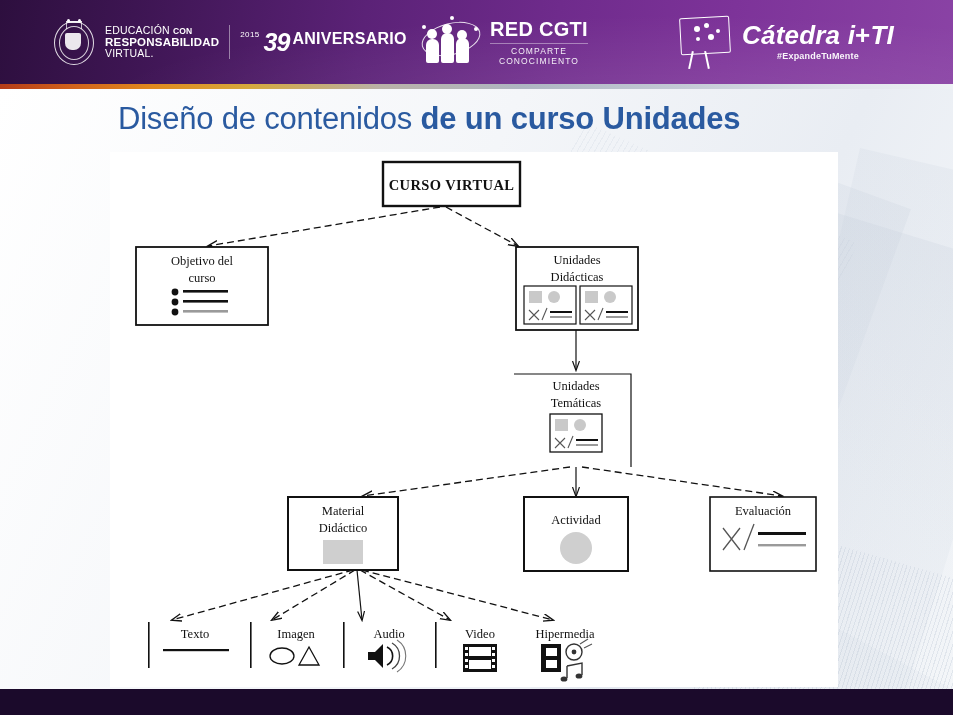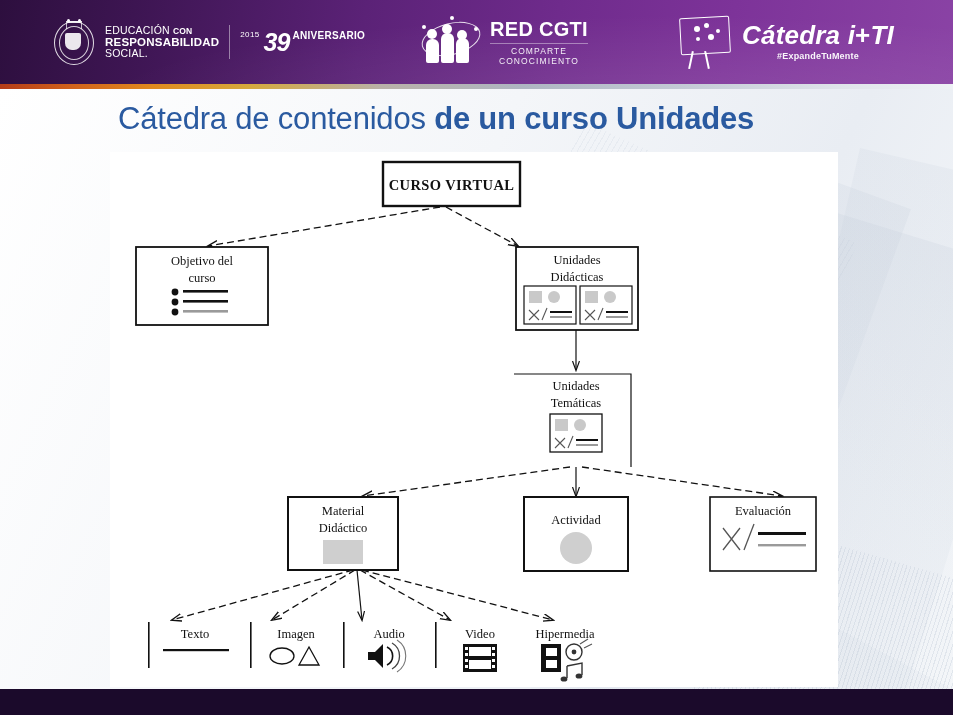--- a/index.html
+++ b/index.html
@@ -142,21 +142,21 @@
     background: rgba(255,255,255,.45);
     margin: 0 10px;
     flex: none;
   }
   .anniv { display: flex; align-items: flex-start; white-space: nowrap; }
   .anniv-year { font-size: 8px; letter-spacing: .4px; margin-right: 4px; }
   .anniv-75 {
     font-size: 25px; font-weight: 700; font-style: italic;
     line-height: 1; letter-spacing: -1px; margin-right: 3px;
   }
-  .anniv-word { font-size: 10px; font-weight: 700; letter-spacing: .3px; }
+  .anniv-word { font-size: 16px; font-weight: 700; letter-spacing: .3px; }
 
   
   .logo-2 { left: 420px; top: 14px; height: 56px; }
   .cgti-mark {
     position: relative; width: 62px; height: 54px; margin-right: 8px; flex: none;
   }
   .cgti-mark .p {
     position: absolute; bottom: 6px; width: 13px; height: 28px;
     background: #fff; border-radius: 6px 6px 2px 2px;
   }
@@ -271,21 +271,21 @@
       <div class="logo logo-1">
         <div class="crest">
           <div class="ring"></div>
           <div class="ring2"></div>
           <div class="crown"></div>
           <div class="shield"></div>
         </div>
         <div class="edu-block">
           <div class="edu-l1"><span>EDUCACIÓN </span><b>CON</b></div>
           <div class="edu-l2">RESPONSABILIDAD</div>
-          <div class="edu-l3">SOCIAL.</div>
+          <div class="edu-l3">VIRTUAL.</div>
         </div>
         <div class="logo-divider"></div>
         <div class="anniv">
           <span class="anniv-year">2015</span>
           <span class="anniv-75">39</span>
           <span class="anniv-word">ANIVERSARIO</span>
         </div>
       </div>
 
       <div class="logo logo-2">
@@ -323,21 +323,21 @@
         <div class="cat-text">
           <div class="cat-title"><span>Cátedra i</span><span class="plus">+</span><span>TI</span></div>
           <div class="cat-sub">#ExpandeTuMente</div>
         </div>
       </div>
 
     </div>
   </div>
   <div class="header-rule"></div>
 
-  <div class="slide-title"><span>Cátedra de contenidos </span><span class="bold">de un curso Unidades</span></div>
+  <div class="slide-title"><span>Diseño de contenidos </span><span class="bold">de un curso Unidades</span></div>
 
   <div class="diagram">
     <svg width="728" height="535" viewBox="0 0 728 535" xmlns="http://www.w3.org/2000/svg">
       <defs>
         <marker id="ah" markerWidth="9" markerHeight="9" refX="7.5" refY="3.2" orient="auto" markerUnits="strokeWidth">
           <path d="M0,0.3 L8,3.2 L0,6.1" fill="none" stroke="#111" stroke-width="1"></path>
         </marker>
       </defs>
 
       <path d="M330,55 L98,94" stroke="#111" stroke-width="1.3" fill="none" stroke-dasharray="7,4" marker-end="url(#ah)"></path>

